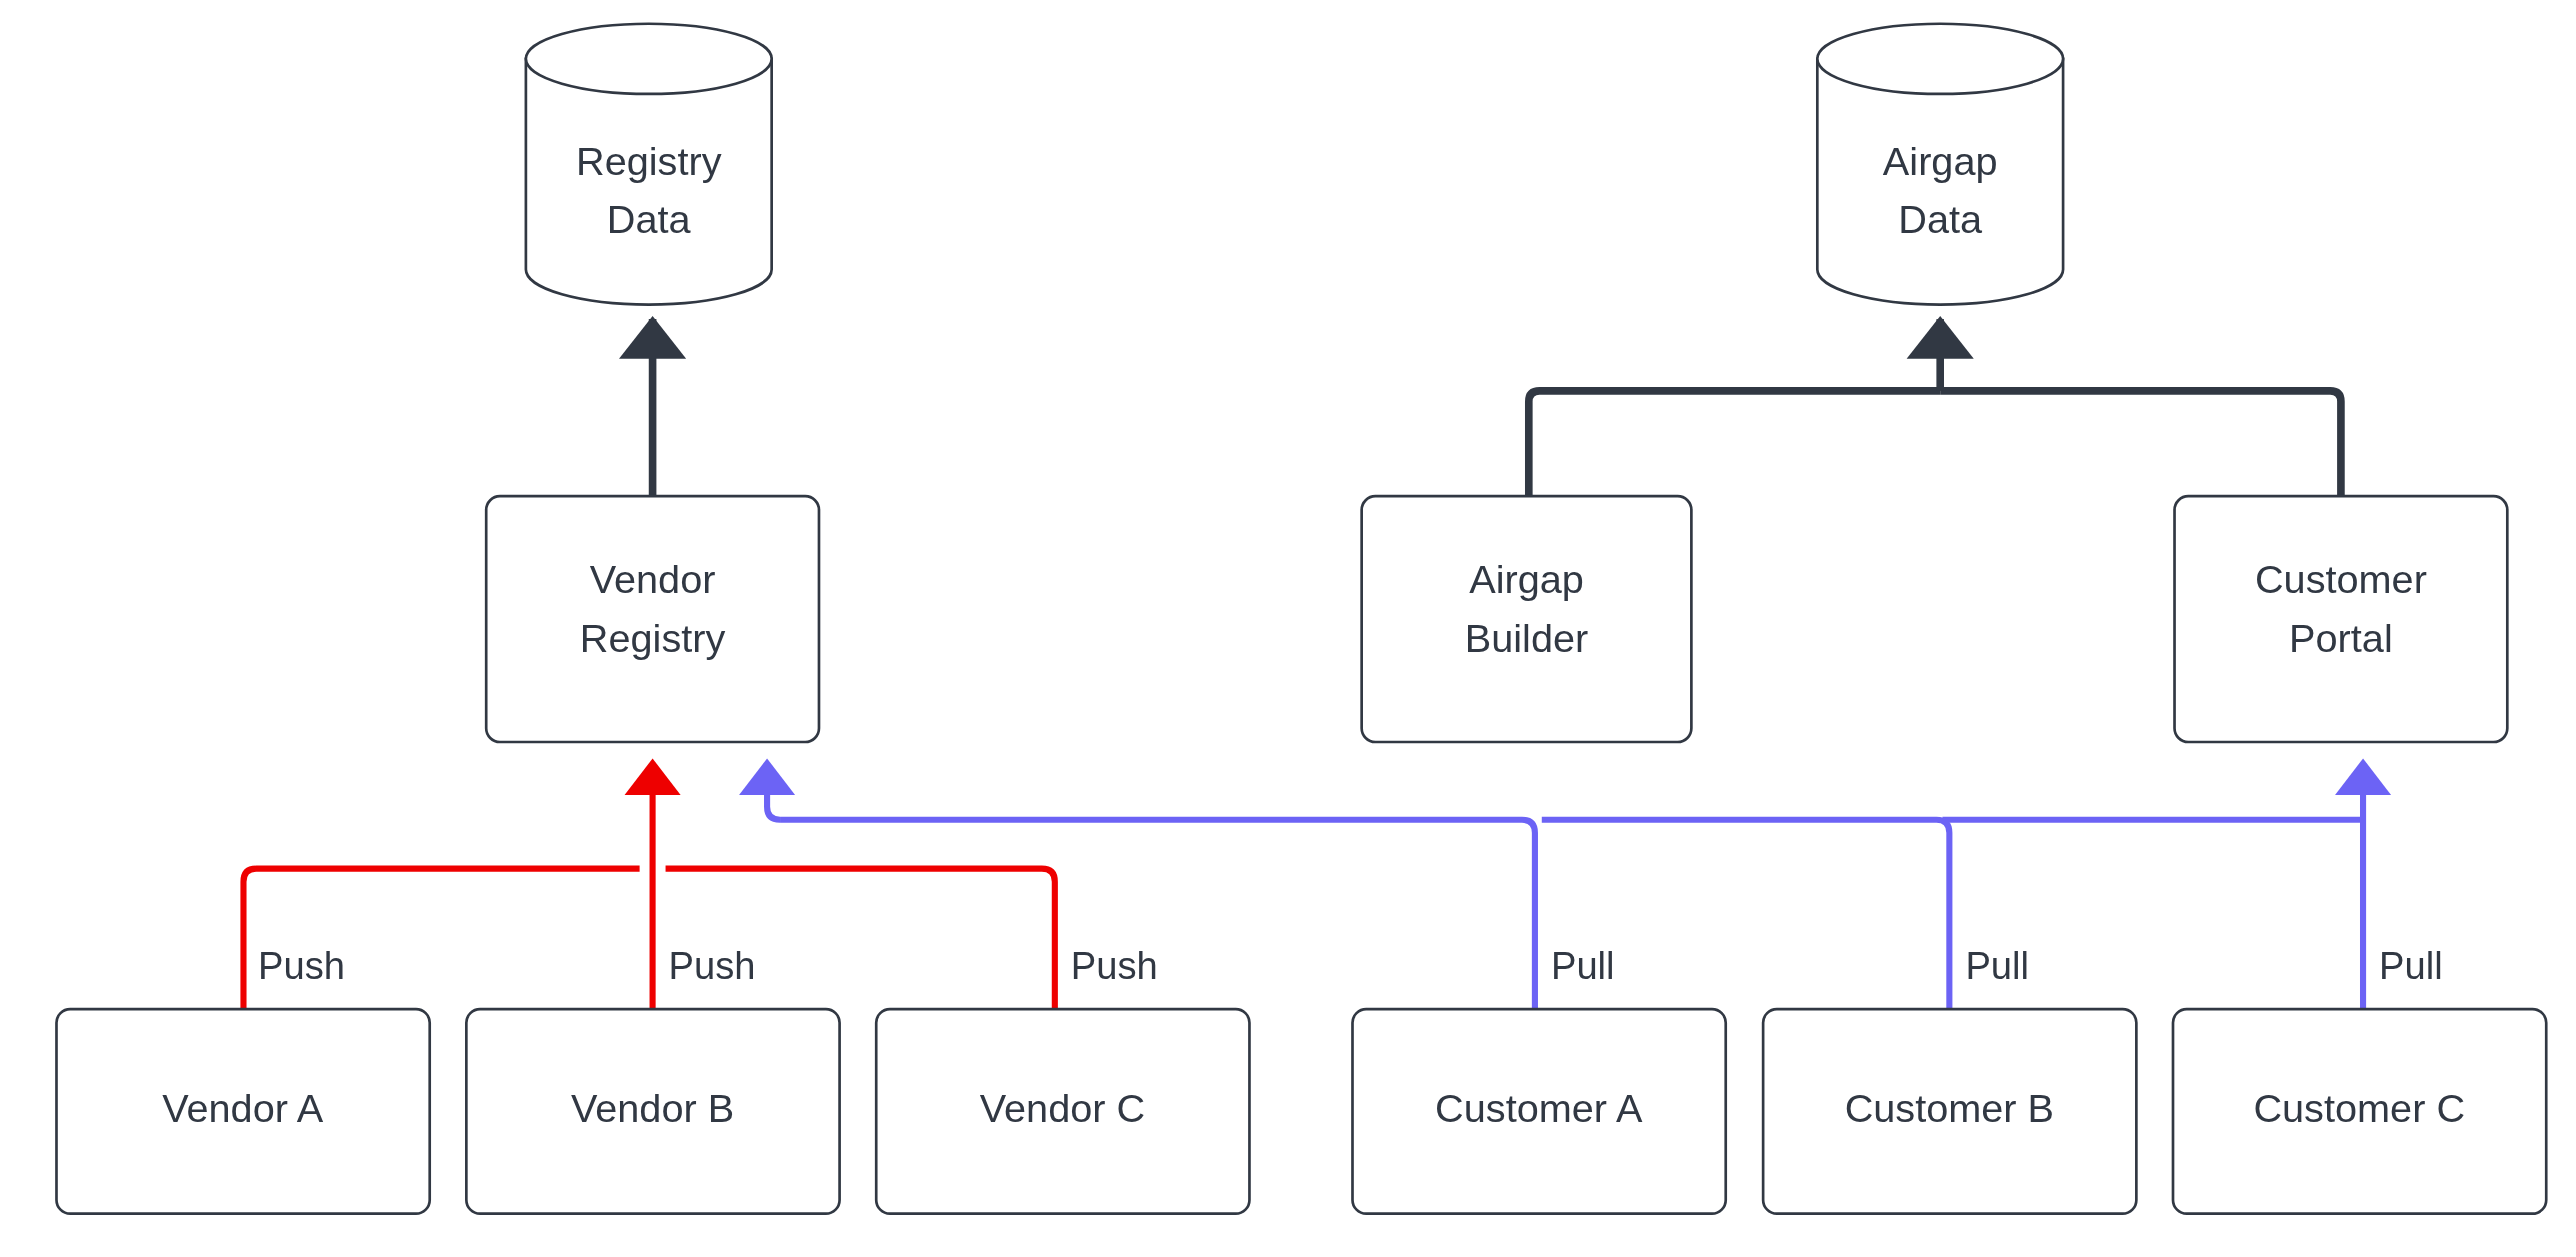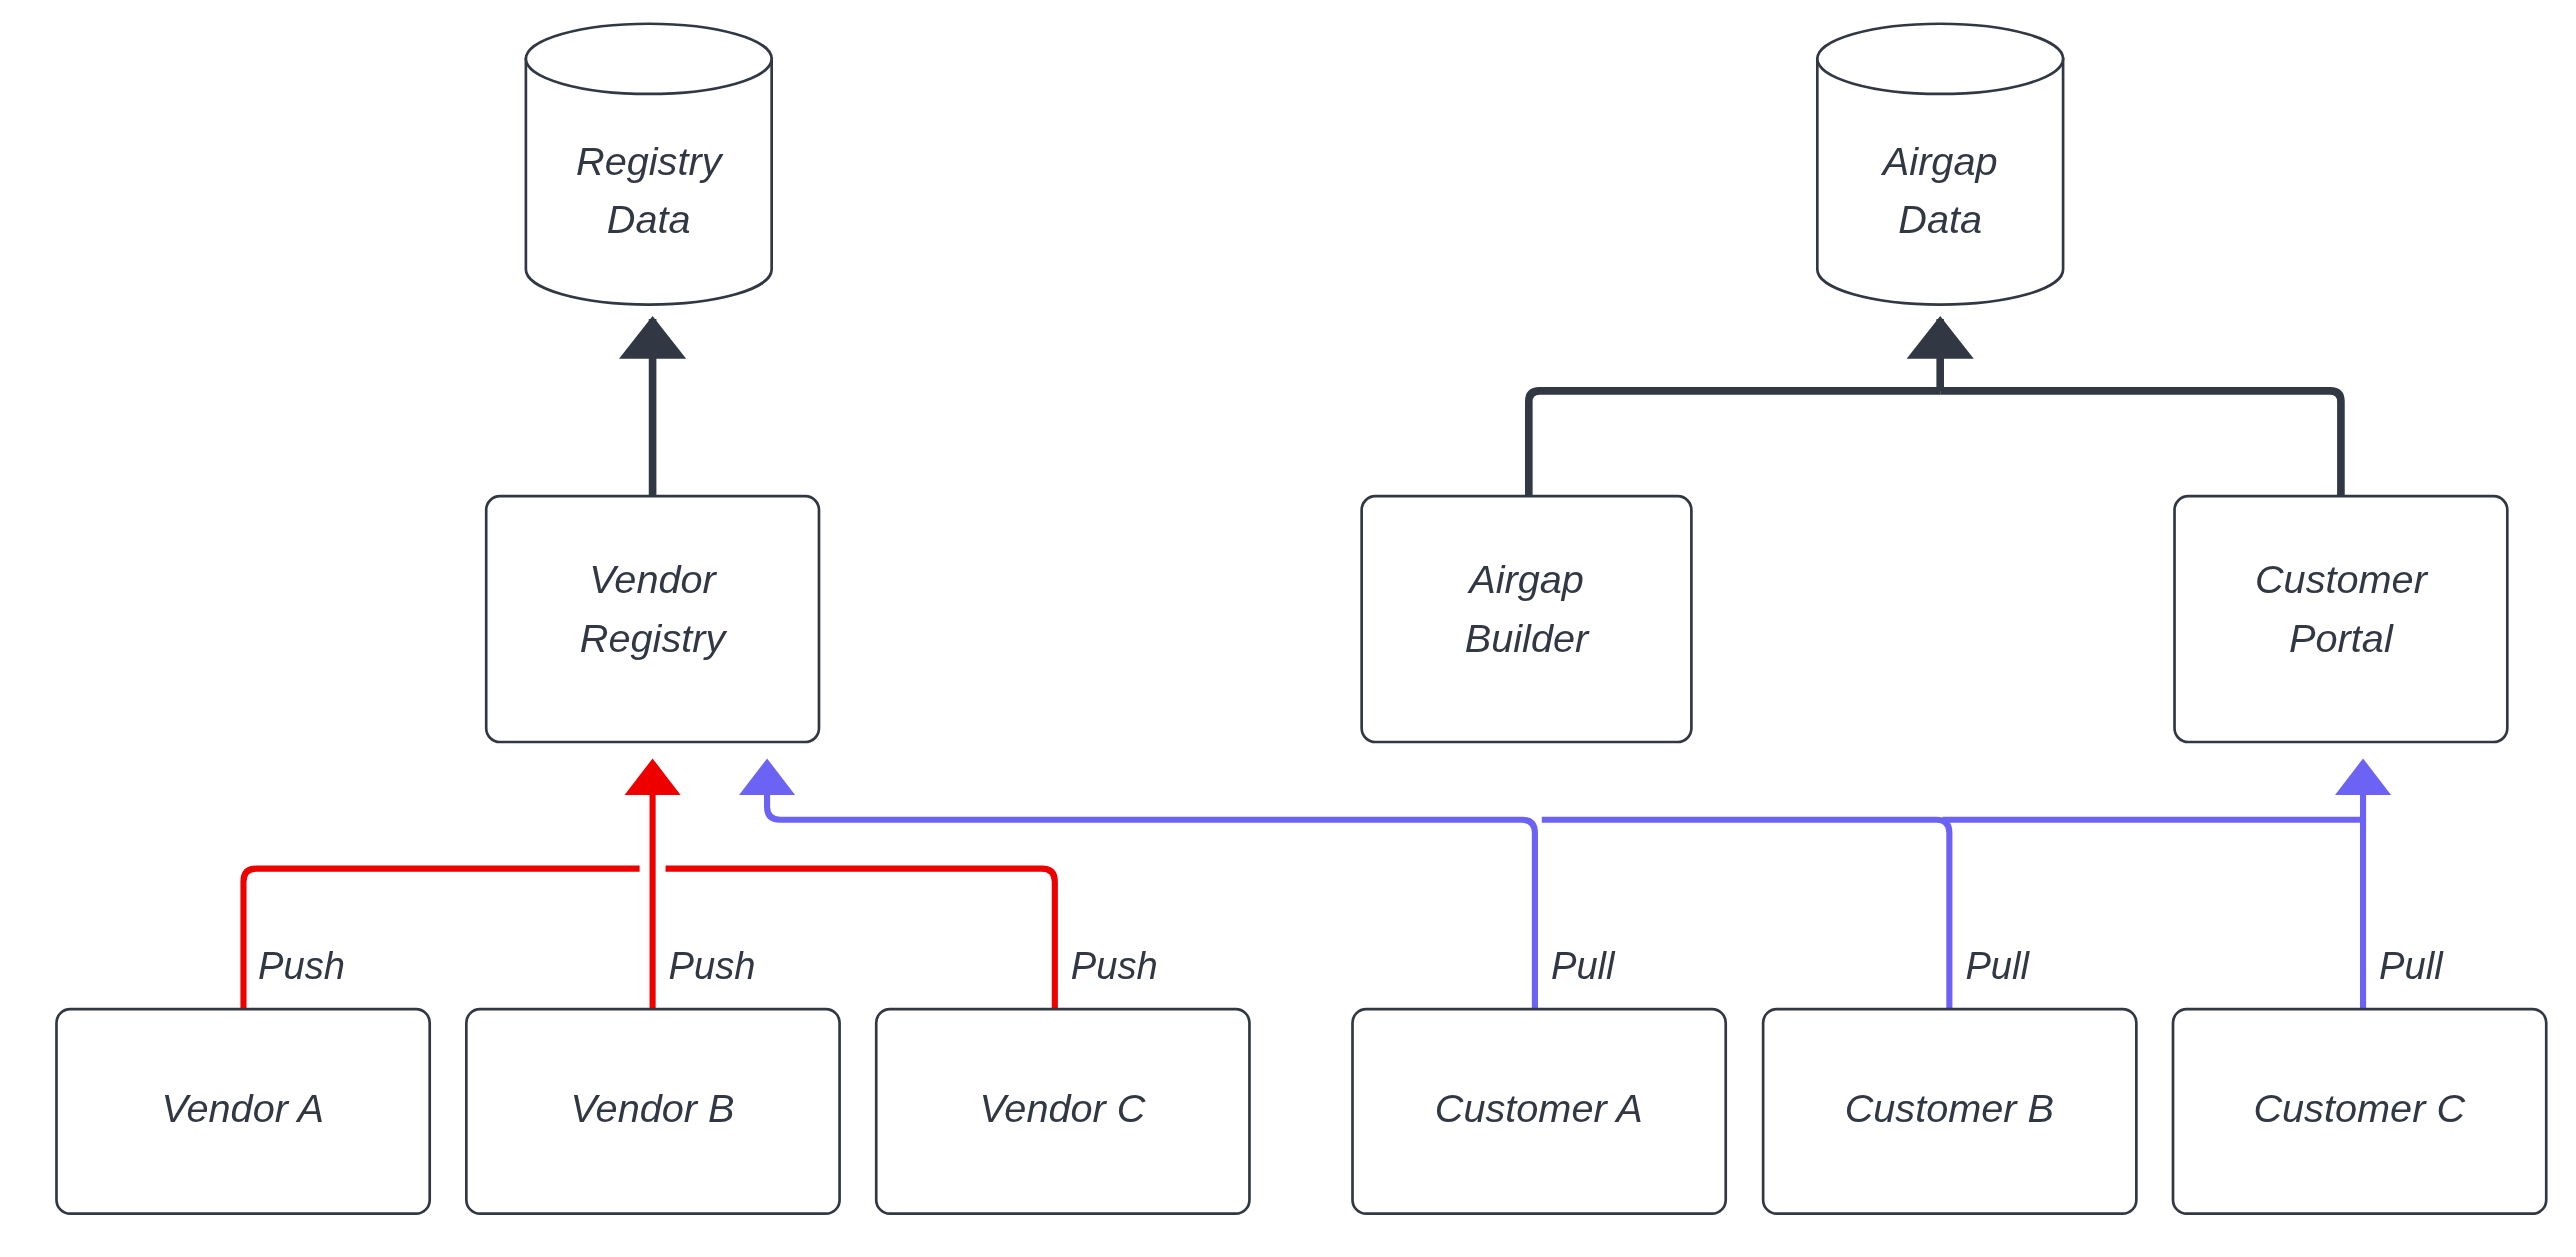--- a/index.html
+++ b/index.html
@@ -1,17 +1,17 @@
 <!DOCTYPE html>
 <html style="font-size:12.2px"><head>
 <meta charset="utf-8">
 <style>
   html,body{margin:0;padding:0;background:#ffffff;}
   body{font-family:"Liberation Sans", sans-serif;}
-  #stage{position:relative;width:2576px;height:1258px;background:#ffffff;overflow:hidden;font-style:italic;}
+  #stage{position:relative;width:2576px;height:1258px;background:#ffffff;overflow:hidden;}
   svg#diagram{position:absolute;left:0;top:0;width:2576px;height:1258px;}
   .node-label{
     fill:#313843;
     font-family:"Liberation Sans", sans-serif;
     font-size:52px;
     text-anchor:middle;
     dominant-baseline:middle;
   }
   .edge-label{
     fill:#313843;

